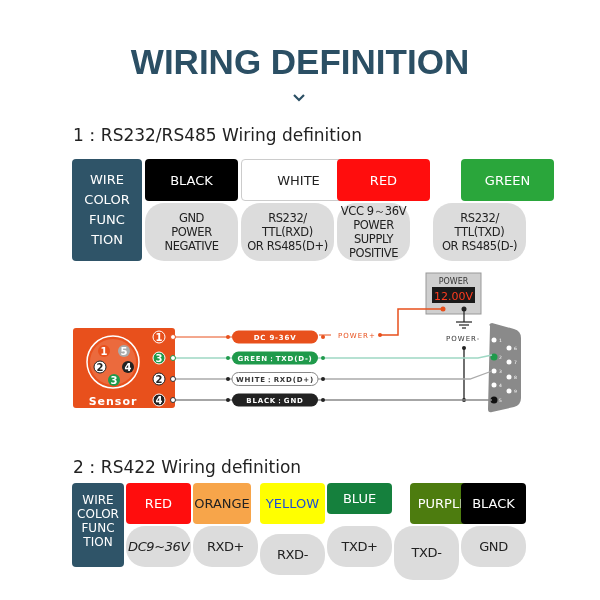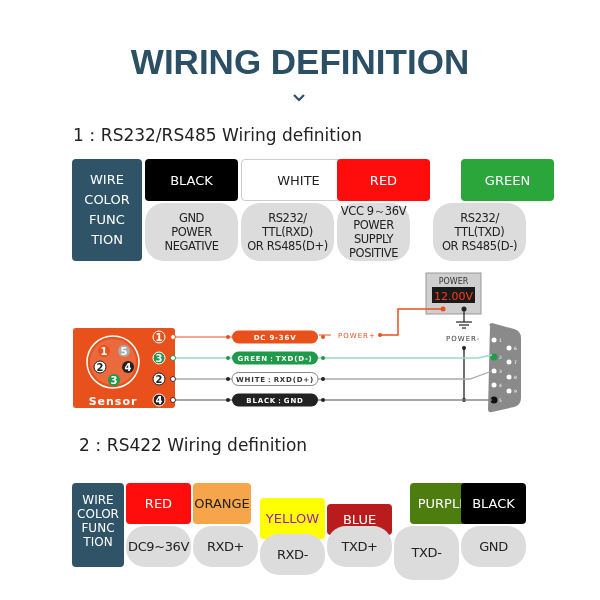--- a/index.html
+++ b/index.html
@@ -63,38 +63,38 @@
     <div class="cell color-cell" style="left: 433px; top: 159px; width: 93px; height: 42px; background: rgb(42, 166, 59); color: rgb(255, 255, 255); margin-left: 28px;">GREEN</div>
     <div class="cell func-cell" style="left: 433px; top: 203px; width: 93px; height: 58px;">
       <div>
         <div>RS232/</div>
         <div>TTL(TXD)</div>
         <div>OR RS485(D-)</div>
       </div>
     </div>
   </div>
 
-<div class="sec-title" style="top:434px;margin-left:6px;">2：RS422 Wiring definition</div>
+<div class="sec-title" style="top:456px;">2：RS422 Wiring definition</div>
 
 <div id="t2" class="t2">
   <div class="cell label-cell" style="left:72px;top:483px;width:52px;height:84px;">
     <div>
       <div>WIRE</div>
       <div>COLOR</div>
       <div>FUNC</div>
       <div>TION</div>
     </div>
   </div>
 <div class="cell color-cell" style="left: 126px; top: 483px; width: 65px; height: 41px; background: rgb(255, 13, 13); color: rgb(255, 255, 255);">RED</div>
-    <div class="cell func-cell" style="left: 126px; top: 526px; width: 65px; height: 41px;">DC9~36V</div>
+    <div class="cell func-cell" style="left: 126px; top: 526px; width: 65px; height: 41px; font-style: italic;">DC9~36V</div>
     <div class="cell color-cell" style="left: 193px; top: 483px; width: 58px; height: 41px; background: rgb(247, 165, 74); color: rgb(34, 34, 34);">ORANGE</div>
     <div class="cell func-cell" style="left: 193px; top: 526px; width: 65px; height: 41px;">RXD+</div>
-    <div class="cell color-cell" style="left: 260px; top: 483px; width: 65px; height: 41px; background: rgb(255, 255, 0); color: #a21caf; margin-top: 15px;">YELLOW</div>
+    <div class="cell color-cell" style="left: 260px; top: 483px; width: 65px; height: 41px; background: rgb(255, 255, 0); color: #1d4ed8;">YELLOW</div>
     <div class="cell func-cell" style="left: 260px; top: 526px; width: 65px; height: 41px; margin-top: 8px;">RXD-</div>
-    <div class="cell color-cell" style="left: 327px; top: 504px; width: 65px; height: 31px; background: #b91c1c; color: rgb(255, 255, 255);">BLUE</div>
+    <div class="cell color-cell" style="left: 327px; top: 483px; width: 65px; height: 31px; background: #15803d; color: rgb(255, 255, 255);">BLUE</div>
     <div class="cell func-cell" style="left: 327px; top: 526px; width: 65px; height: 41px;">TXD+</div>
     <div class="cell color-cell" style="left: 410px; top: 483px; width: 65px; height: 41px; background: #4d7c0f; color: rgb(255, 255, 255);">PURPLE</div>
     <div class="cell func-cell" style="left: 394px; top: 526px; width: 65px; height: 54px;">TXD-</div>
     <div class="cell color-cell" style="left: 461px; top: 483px; width: 65px; height: 41px; background: rgb(0, 0, 0); color: rgb(255, 255, 255);">BLACK</div>
     <div class="cell func-cell" style="left: 461px; top: 526px; width: 65px; height: 41px;">GND</div>
   </div>
 
 <svg id="diagram" width="600" height="600" style="position:absolute;left:0;top:0;pointer-events:none;" viewBox="0 0 600 600">
 
   <g>

